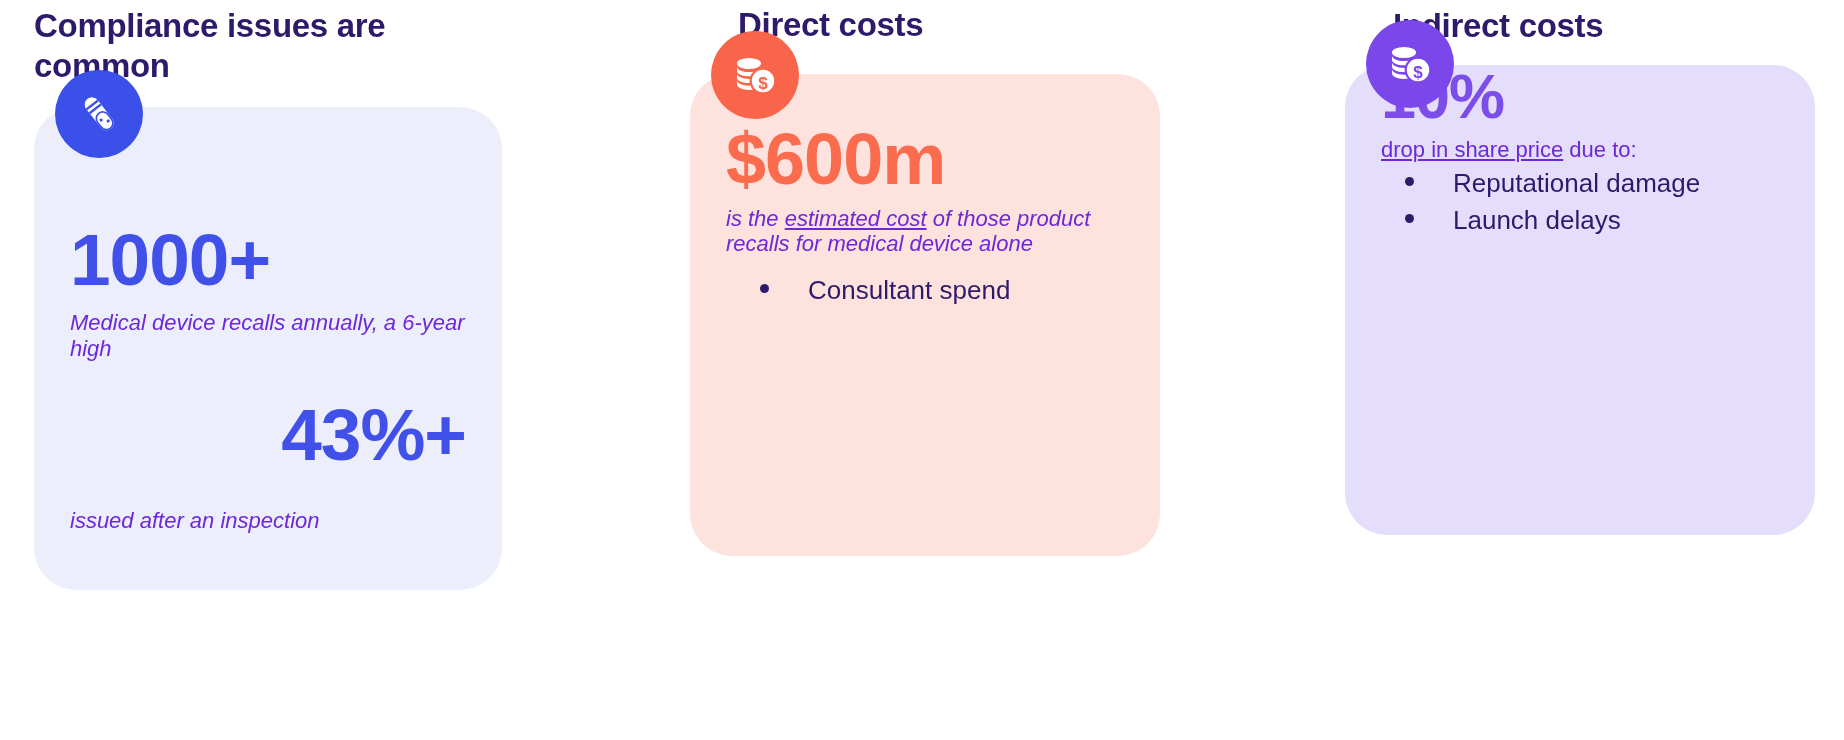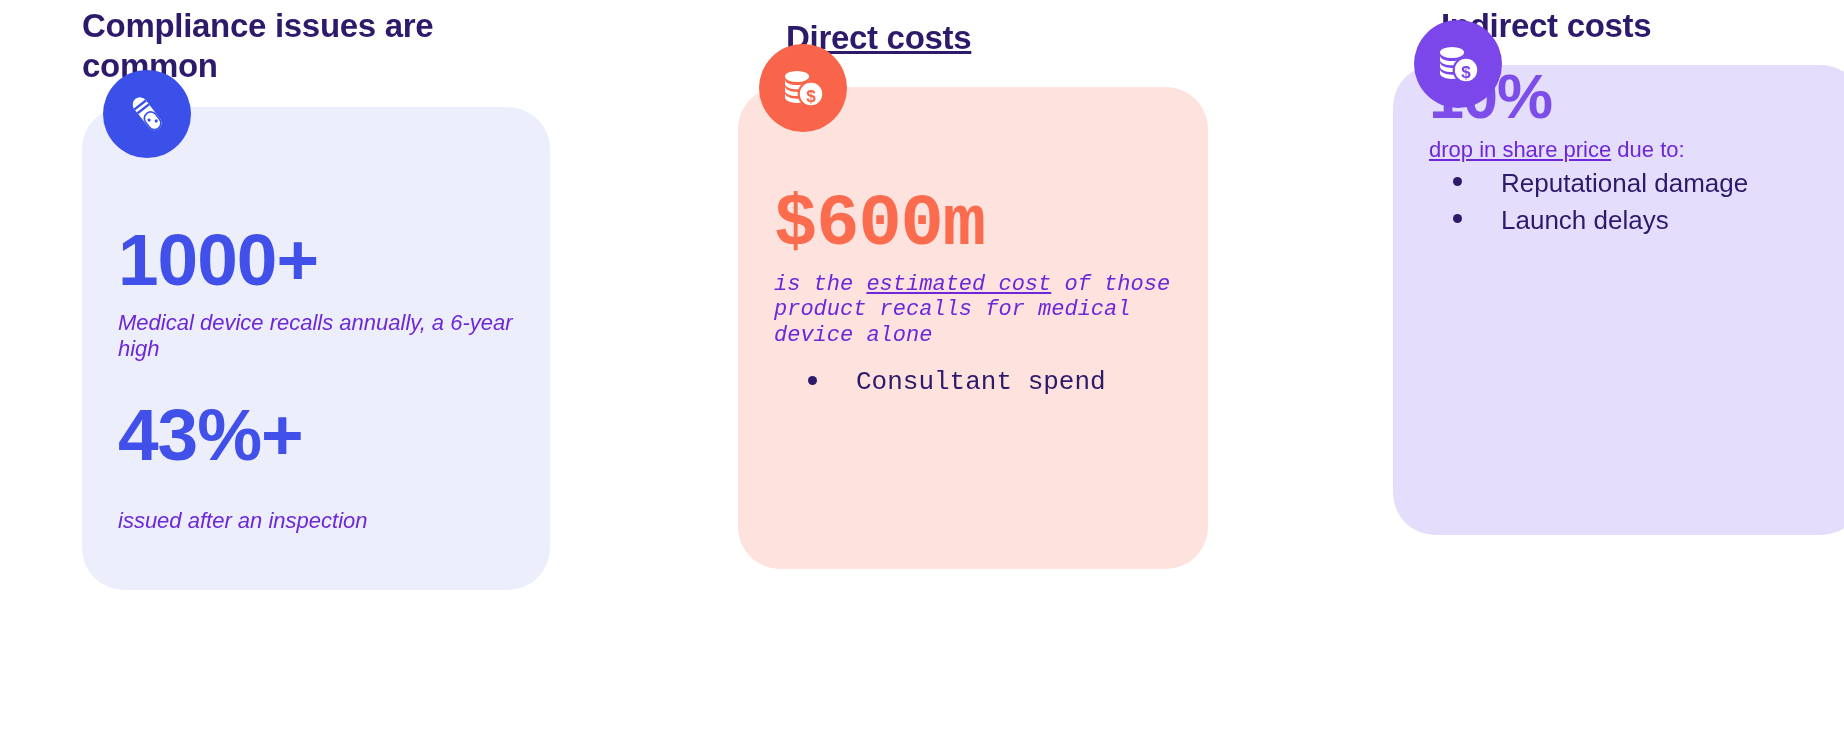--- a/index.html
+++ b/index.html
@@ -13,36 +13,36 @@
   }
 
   #board {
     position: relative;
     width: 1844px;
     height: 740px;
     background: #ffffff;
   }
 
   
-  .column { position: absolute; top: 0; margin-left: 48px; }
+  .column { position: absolute; top: 0; }
 
   #col-1 { left: 34px;   width: 480px; }
   #col-2 { left: 690px;  width: 480px; }
   #col-3 { left: 1345px; width: 480px; }
 
   
   .col-heading {
     font-size: 33px;
     font-weight: bold;
     line-height: 1.2;
     color: #2E1A6B;
     letter-spacing: -0.3px;
   }
   #col-1 .col-heading { width: 450px; padding-top: 6px; }
-  #col-2 .col-heading { padding-top: 18px; padding-left: 48px; text-decoration: underline; }
+  #col-2 .col-heading { padding-top: 5px; padding-left: 48px; }
   #col-3 .col-heading { padding-top: 6px; padding-left: 48px; }
 
   
   .card {
     position: relative;
     border-radius: 42px;
   }
   #card-1 {
     margin-top: 22px;
     margin-left: 0;
@@ -77,21 +77,21 @@
   }
   #badge-1 { top: -37px; left: 21px;  background: #3B50E8; }
   #badge-2 { top: -43px; left: 21px;  background: #F8654A; }
   #badge-3 { top: -45px; left: 21px;  background: #7C47EA; }
 
   .icon-badge svg { display: block; }
 
   
   .card-body { padding: 0 36px; }
   #card-1 .card-body { padding-top: 116px; }
-  #card-2 .card-body { padding-top: 102px; font-family: Liberation Mono, monospace; }
+  #card-2 .card-body { padding-top: 49px; }
   #card-3 .card-body { }
 
   .big-stat {
     font-weight: bold;
     line-height: 1.0;
     letter-spacing: -1px;
   }
   #card-1 .big-stat { font-size: 73px; color: #4050E8; }
   #card-2 .big-stat { font-size: 72px; color: #FB6B4E; }
   #card-3 .big-stat { font-size: 63px; color: #7C4DE8; }
@@ -101,21 +101,21 @@
     font-size: 22px;
     line-height: 1.17;
   }
   .caption.italic { font-style: italic; }
 
   #card-1 .caption          { margin-top: 14px; }
   #card-1 .caption.second   { margin-top: 12px; }
   #card-2 .caption          { margin-top: 11px; }
   #card-3 .caption          { margin-top: 9px; }
 
-  #card-1 .big-stat.second  { margin-top: 36px; }
+  #card-1 .big-stat.second  { margin-top: 36px; text-align: right; }
 
   .u-link { text-decoration: underline; text-underline-offset: 2px; }
 
   
   .bullets {
     list-style: none;
     margin-top: 18px;
     padding-left: 32px;
     color: #2E1A6B;
     font-size: 26px;

